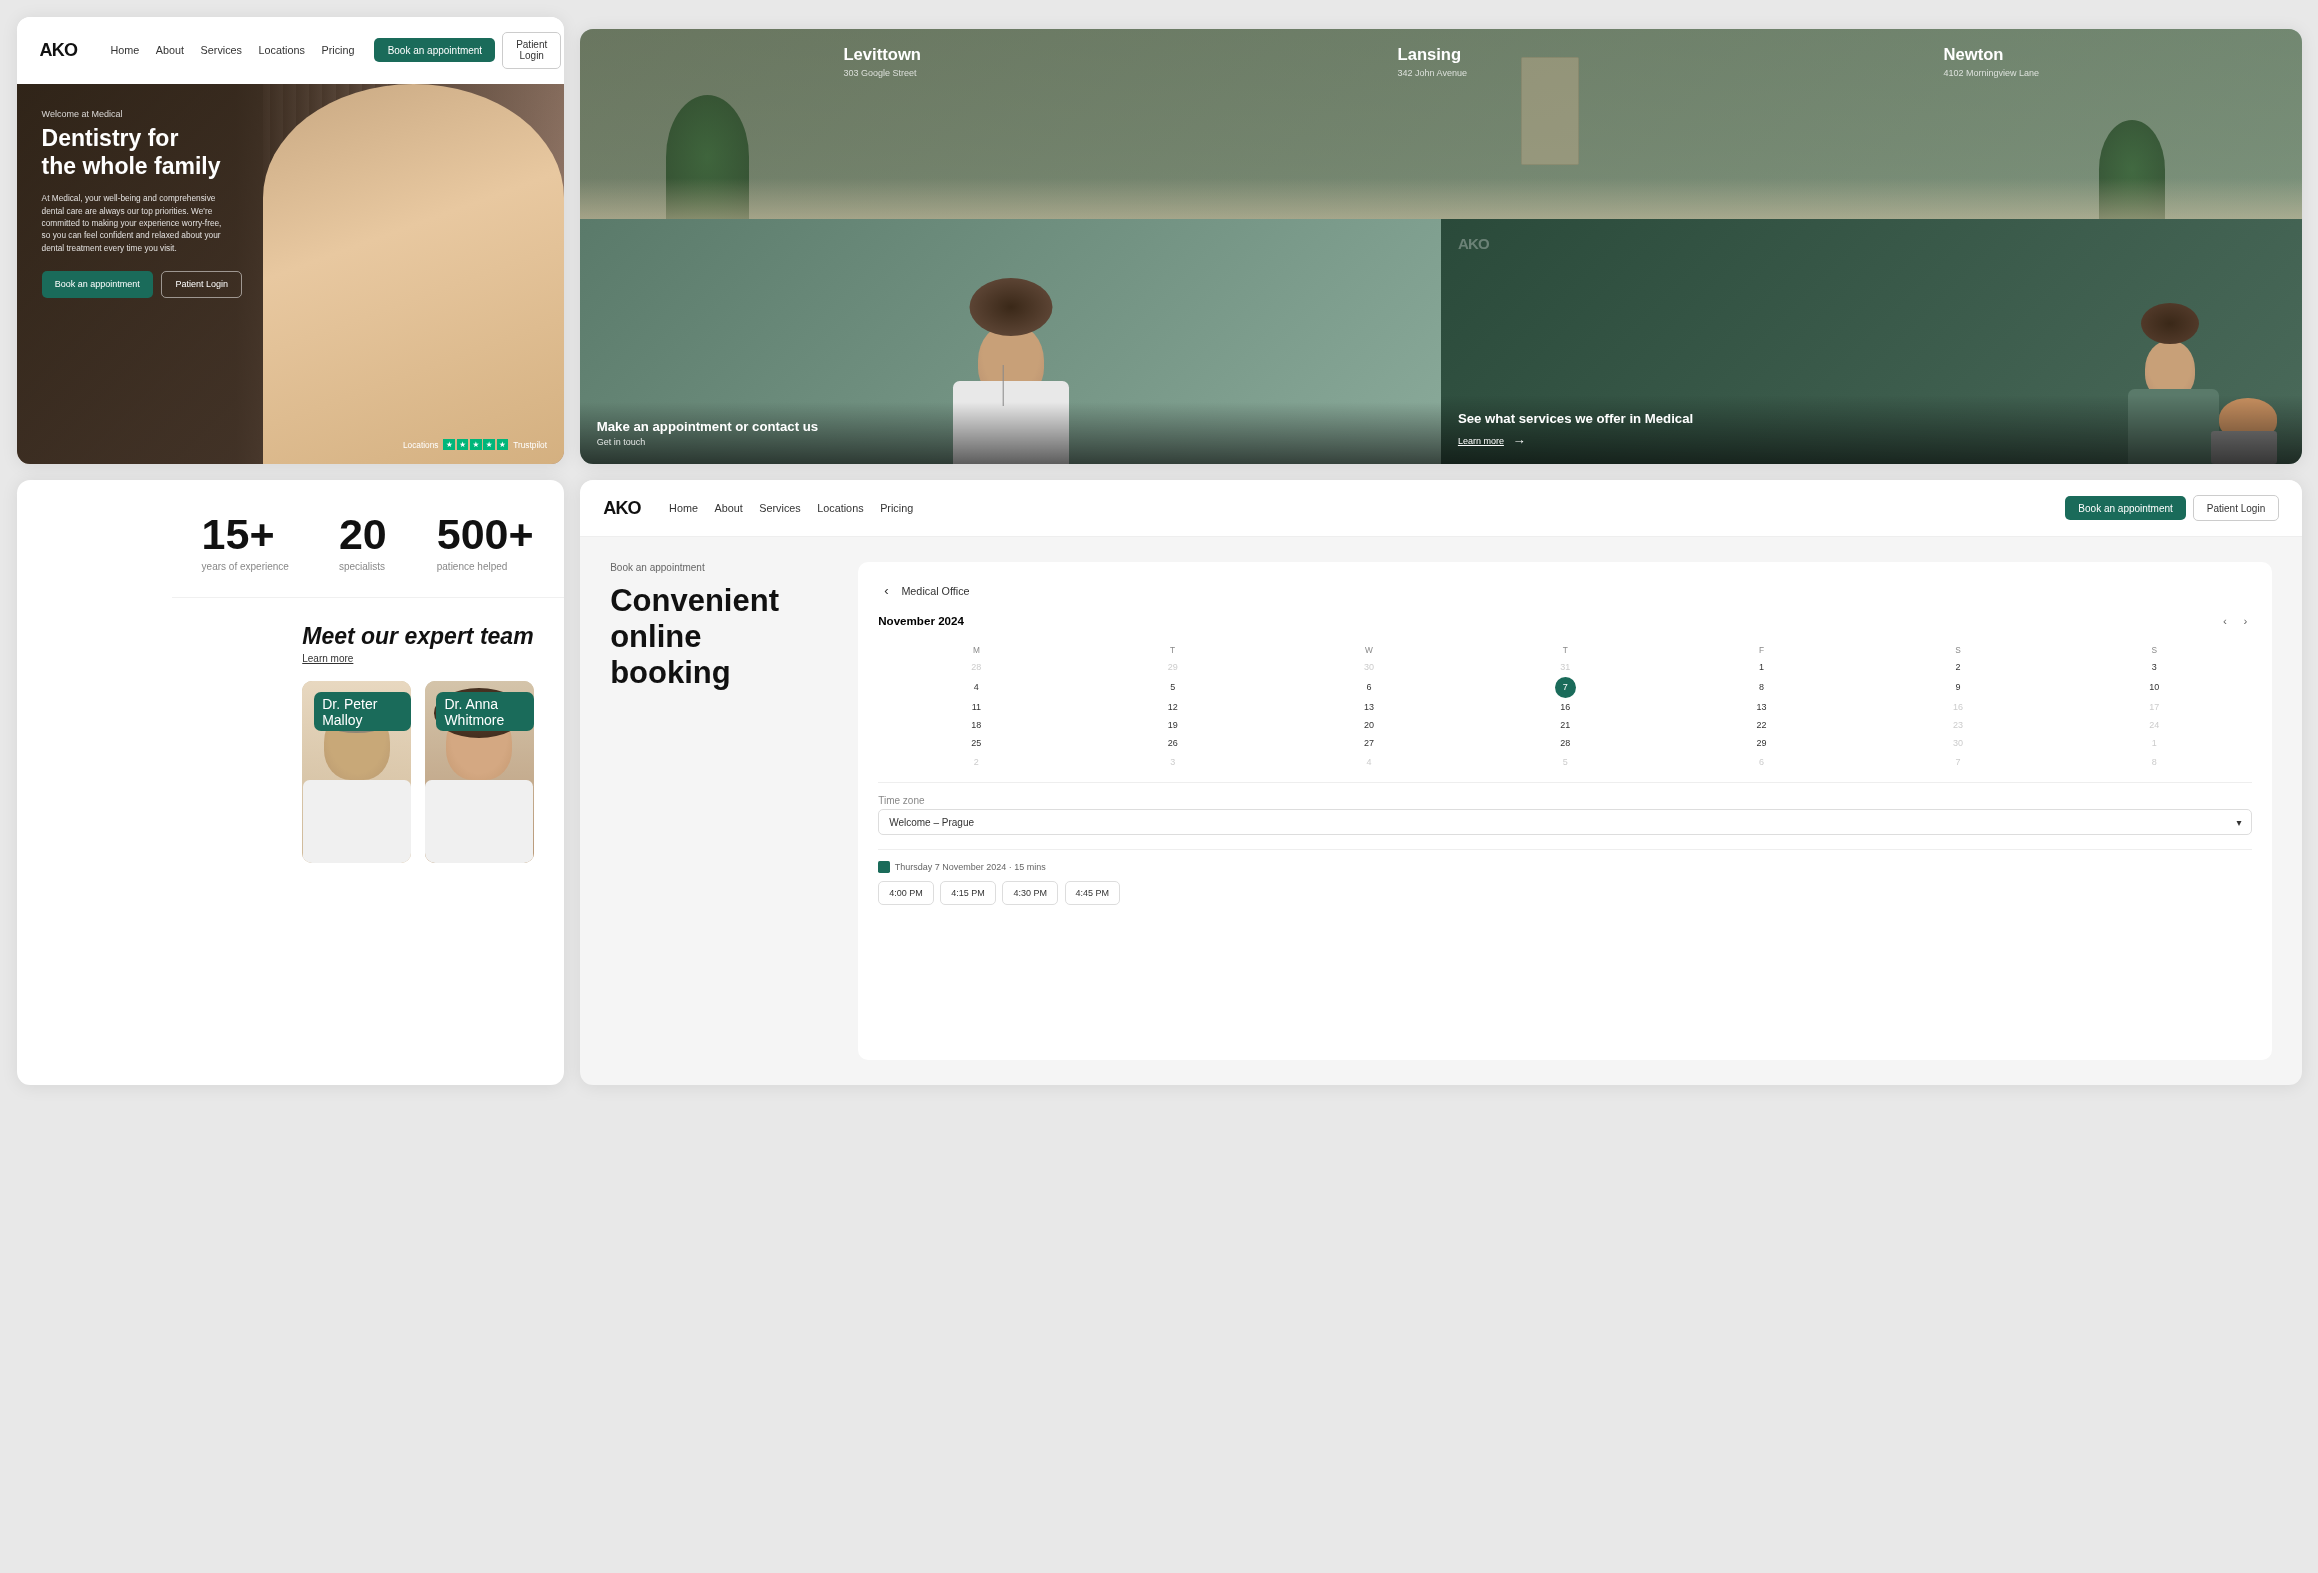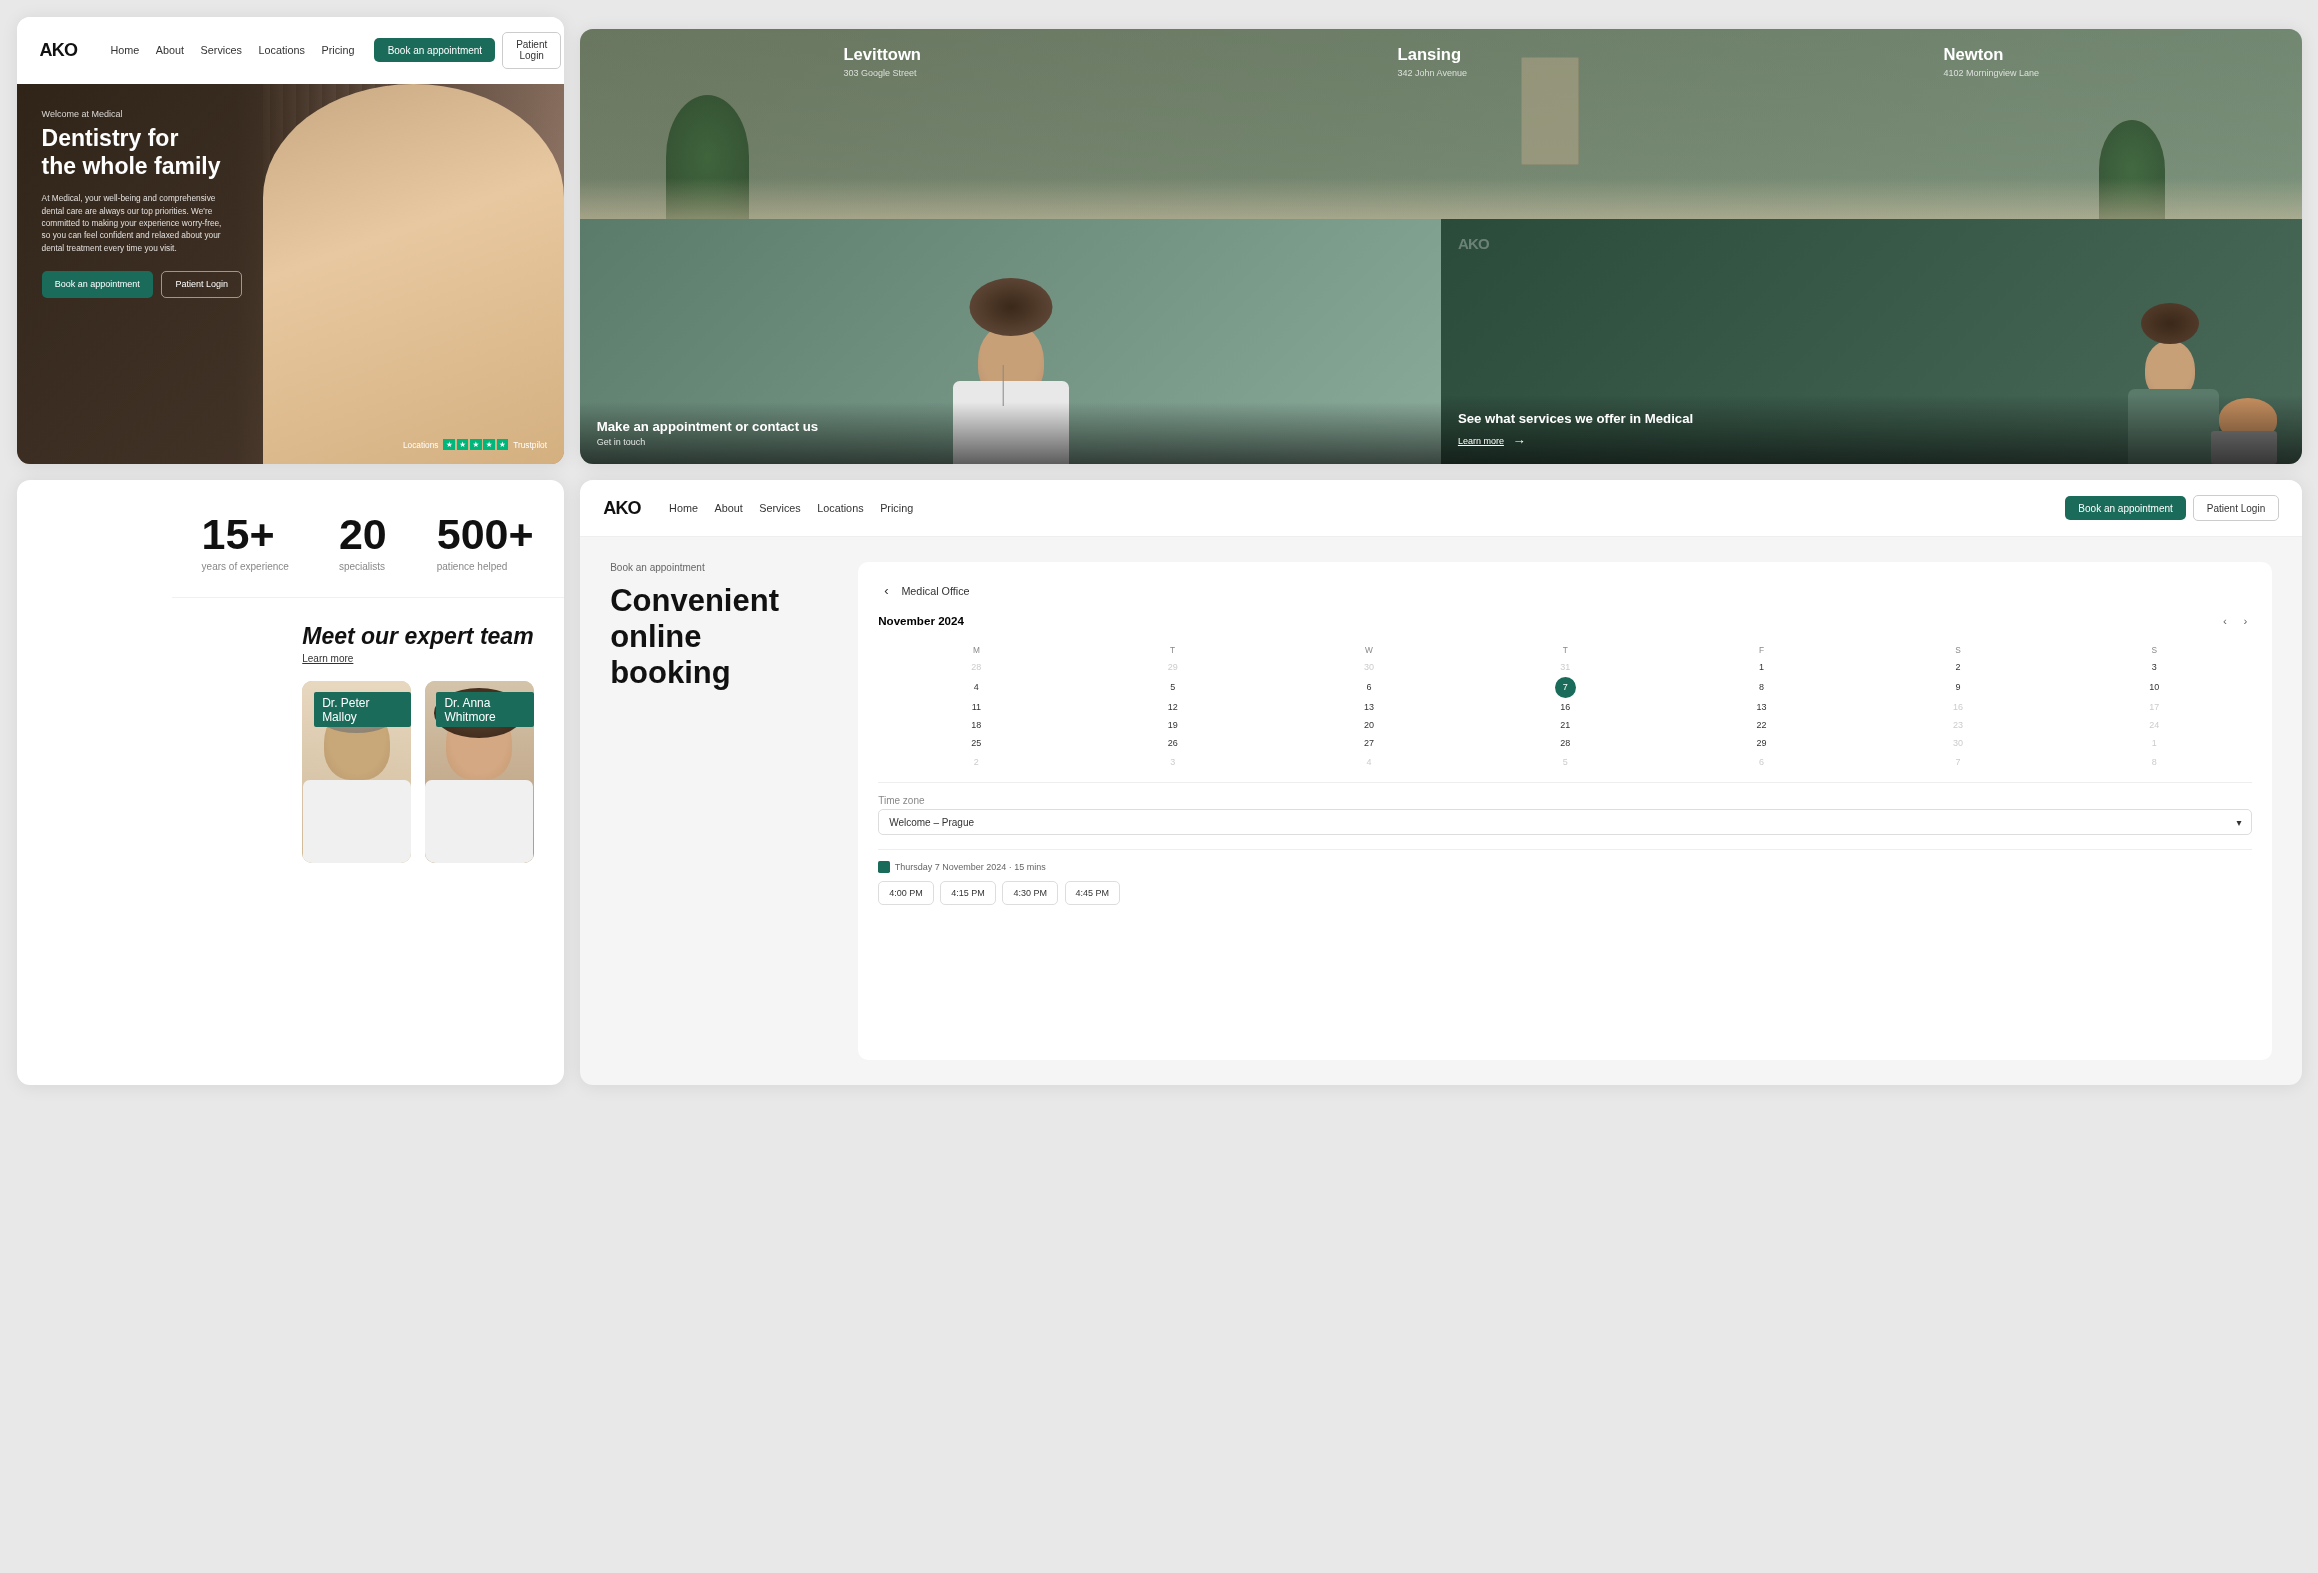--- a/index.html
+++ b/index.html
@@ -392,23 +392,23 @@
     .dr-card-2 {
       background: linear-gradient(to bottom, #d4c4aa 0%, #b89878 100%);
     }
 
     .doctor-card-badge {
       position: absolute;
       top: 11.6px;
       left: 11.6px;
       background: #1a6b5a;
       color: #fff;
-      font-size: 12px;
+      font-size: 14px;
       padding: 3.3px 8.3px;
-      border-radius: 2px;
+      border-radius: 7px;
     }
 
     
     .panel-booking {
       background: #f5f5f5;
       border-radius: 13.2px;
       overflow: hidden;
       box-shadow: 0 1.7px 16.6px rgba(0,0,0,0.08);
       display: flex;
       flex-direction: column;

